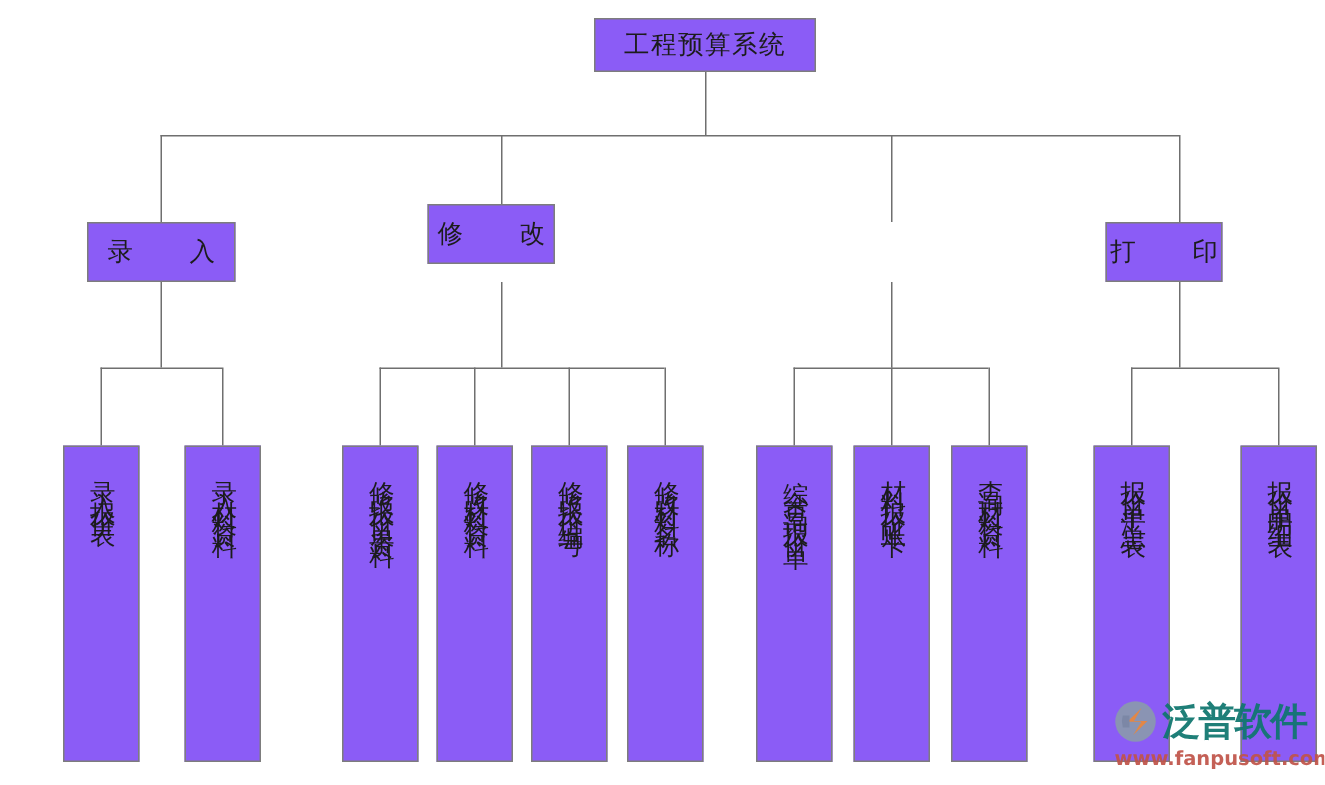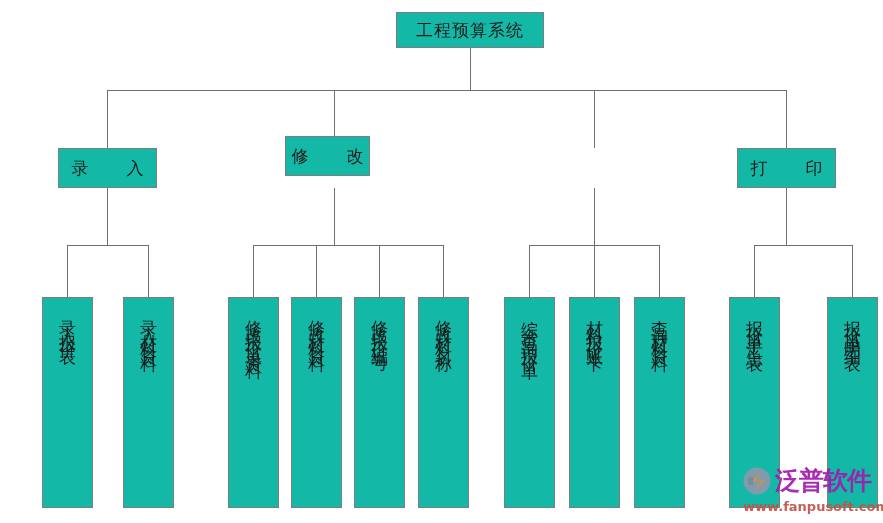--- a/index.html
+++ b/index.html
@@ -14,21 +14,21 @@
     background: #ffffff;
     overflow: hidden;
     font-family: "DejaVu Serif", "Liberation Serif", serif;
   }
 
   
   .node {
     position: absolute;
     box-sizing: border-box;
     border: 1px solid #7d7d7d;
-    background: #14b8a6;
+    background: #8b5cf6;
     color: #1c1c1c;
     z-index: 3;
   }
   .node.root,
   .node.branch {
     display: flex;
     align-items: center;
     justify-content: center;
   }
   .node .label {
@@ -88,21 +88,21 @@
   }
   #watermark .wm-mark {
     position: relative;
     width: 30px;
     height: 30px;
   }
   #watermark .wm-text {
     font-family: "DejaVu Sans", "Liberation Sans", sans-serif;
     font-size: 25px;
     font-weight: bold;
-    color: #a21caf;
+    color: #0f766e;
     letter-spacing: -1px;
     line-height: 30px;
     white-space: nowrap;
   }
   #watermark .wm-url {
     position: absolute;
     left: 1px;
     top: 33px;
     font-family: "DejaVu Sans", "Liberation Sans", sans-serif;
     font-size: 13px;
@@ -152,21 +152,21 @@
   <div class="node root" style="left:396px; top:12px; width:148px; height:36px;">
     <span class="label">工程预算系统</span>
   </div>
 
   <div class="node branch" style="left:58px; top:148px; width:99px; height:40px;text-align:center;">
     <span class="label">录  入</span>
   </div>
   <div class="node branch" style="left:285px; top:136px; width:85px; height:40px;">
     <span class="label">修  改</span>
   </div>
-  <div class="node branch" style="left:737px; top:148px; width:99px; height:40px;">
+  <div class="node branch" style="left:737px; top:148px; width:78px; height:40px;">
     <span class="label">打  印</span>
   </div>
 
   <div class="node leaf" style="left:42px; top:297px; width:51px; height:211px;">
     <span class="label">录入报价表</span>
   </div>
   <div class="node leaf" style="left:123px; top:297px; width:51px; height:211px;">
     <span class="label">录入材料资料</span>
   </div>
 

